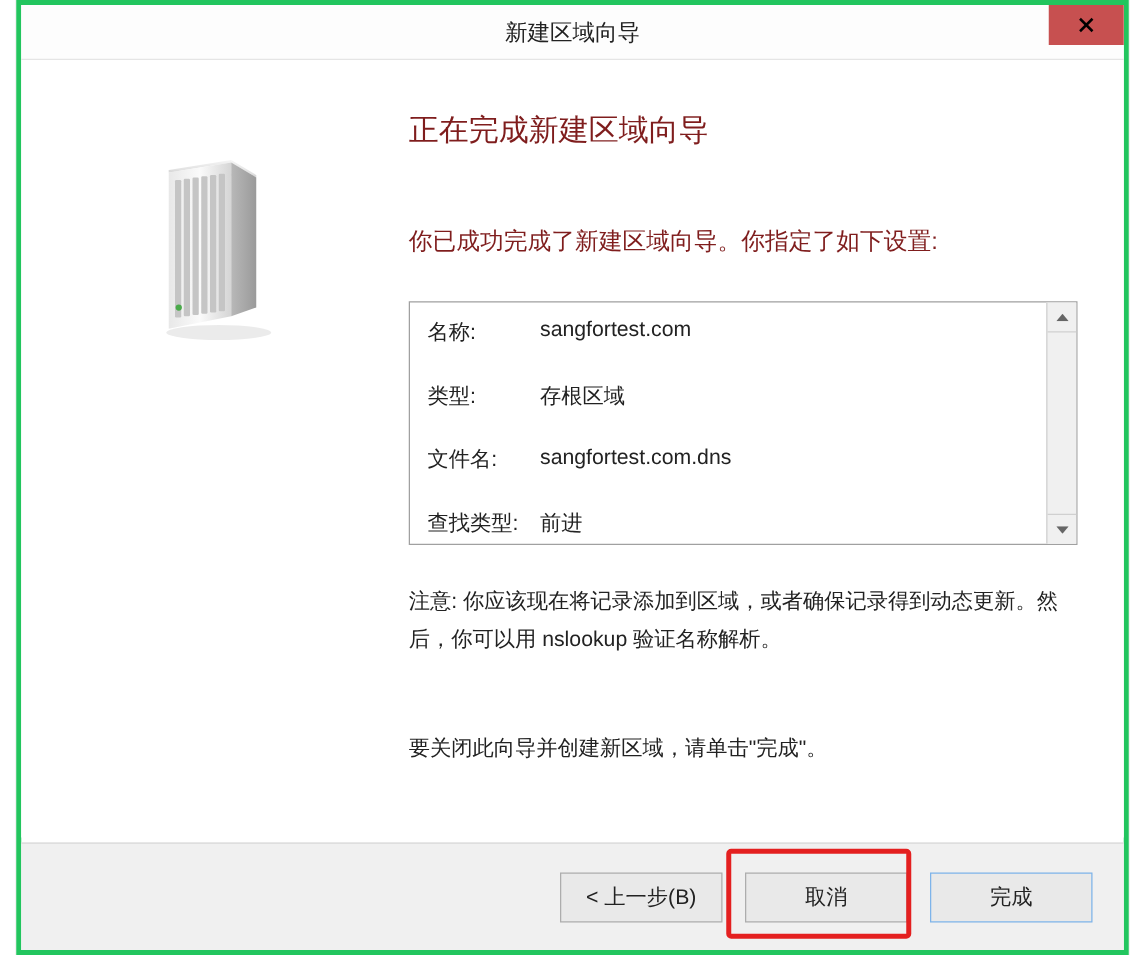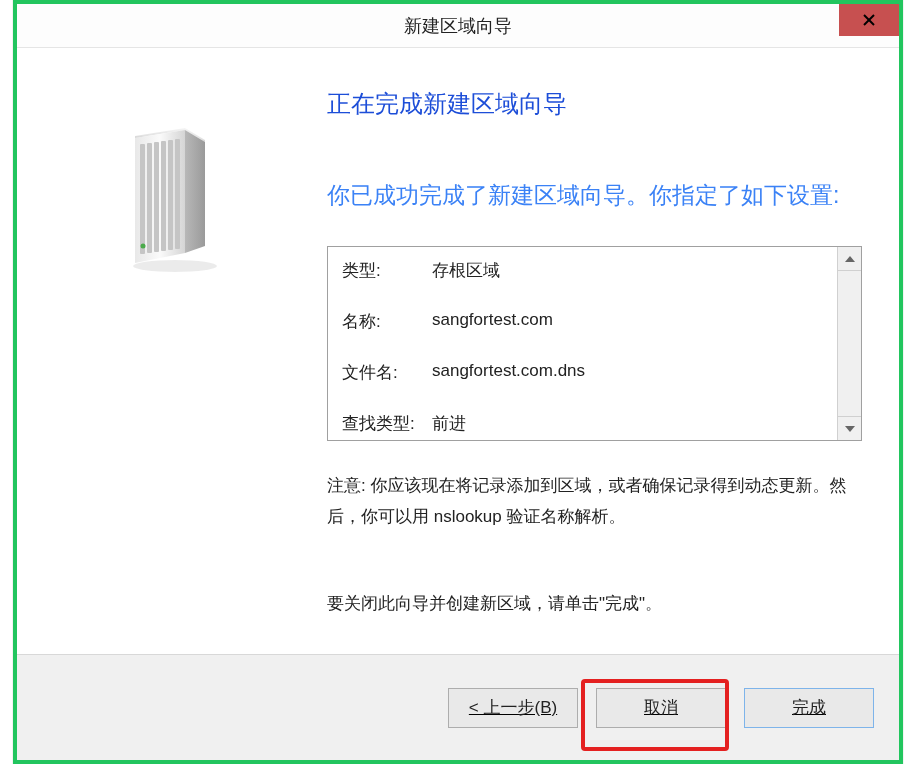--- a/index.html
+++ b/index.html
@@ -85,26 +85,26 @@
       height: 160px;
     }
     .text-area {
       position: absolute;
       left: 310px;
       top: 40px;
       right: 40px;
     }
     .heading {
       font-size: 24px;
-      color: #1d4ed8;
+      color: #7f1d1d;
       margin-bottom: 60px;
     }
     .description {
-      font-size: 23px;
-      color: #3b82f6;
+      font-size: 19px;
+      color: #7f1d1d;
       margin-bottom: 35px;
     }
     .settings-box {
       width: 535px;
       height: 195px;
       border: 1px solid #a0a0a0;
       position: relative;
       padding: 12px 14px;
     }
     .settings-scroll {
@@ -152,29 +152,28 @@
     .close-instruction {
       font-size: 17px;
       color: #222;
       margin-top: 60px;
     }
     .button-bar {
       position: absolute;
       bottom: 0;
       left: 0;
       right: 0;
-      height: 106px;
+      height: 86px;
       background: #f0f0f0;
       border-top: 1px solid #d8d8d8;
       display: flex;
       align-items: center;
       justify-content: flex-end;
       padding-right: 25px;
       gap: 18px;
-      text-decoration: underline;
     }
     .btn {
       width: 130px;
       height: 40px;
       background: #e9e9e9;
       border: 1px solid #adadad;
       font-size: 17px;
       color: #222;
       cursor: pointer;
       font-family: inherit;
@@ -244,26 +243,26 @@
         <ellipse cx="68" cy="148" rx="42" ry="6" fill="#000" opacity="0.08"></ellipse>
       </svg>
     </div>
 
     <div class="text-area">
       <div class="heading">正在完成新建区域向导</div>
       <div class="description">你已成功完成了新建区域向导。你指定了如下设置:</div>
 
       <div class="settings-box">
         <div class="setting-row">
+          <span class="setting-label">名称:</span>
+          <span>sangfortest.com</span>
+        </div>
+        <div class="setting-row">
           <span class="setting-label">类型:</span>
           <span>存根区域</span>
-        </div>
-        <div class="setting-row">
-          <span class="setting-label">名称:</span>
-          <span>sangfortest.com</span>
         </div>
         <div class="setting-row">
           <span class="setting-label">文件名:</span>
           <span>sangfortest.com.dns</span>
         </div>
         <div class="setting-row">
           <span class="setting-label">查找类型:</span>
           <span>前进</span>
         </div>
         <div class="settings-scroll">

